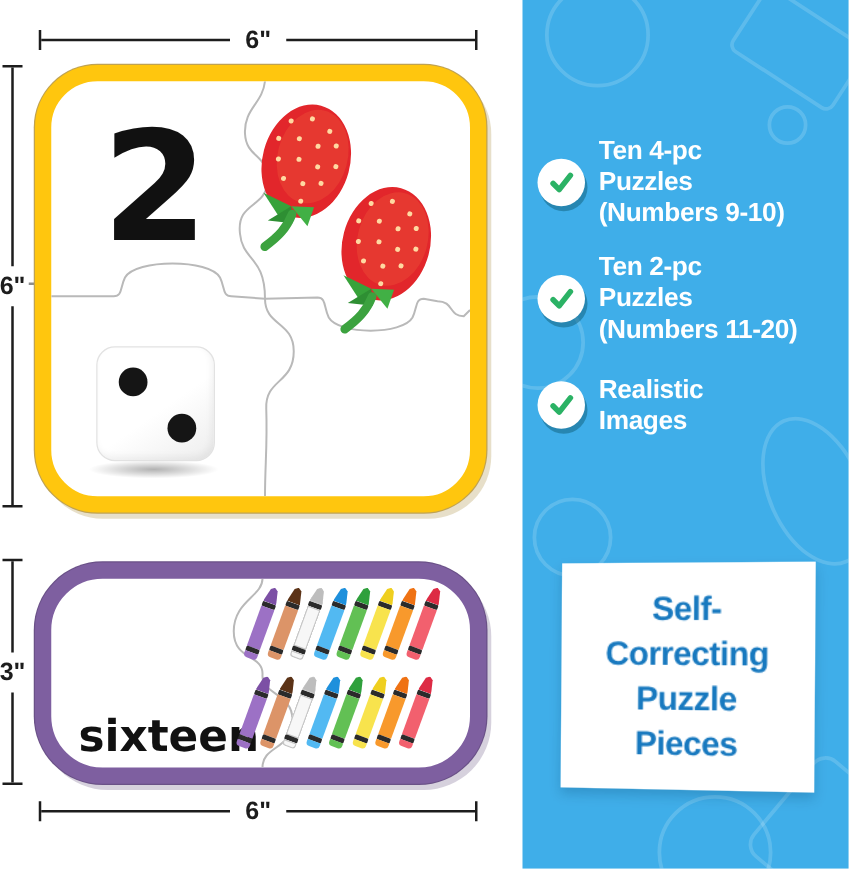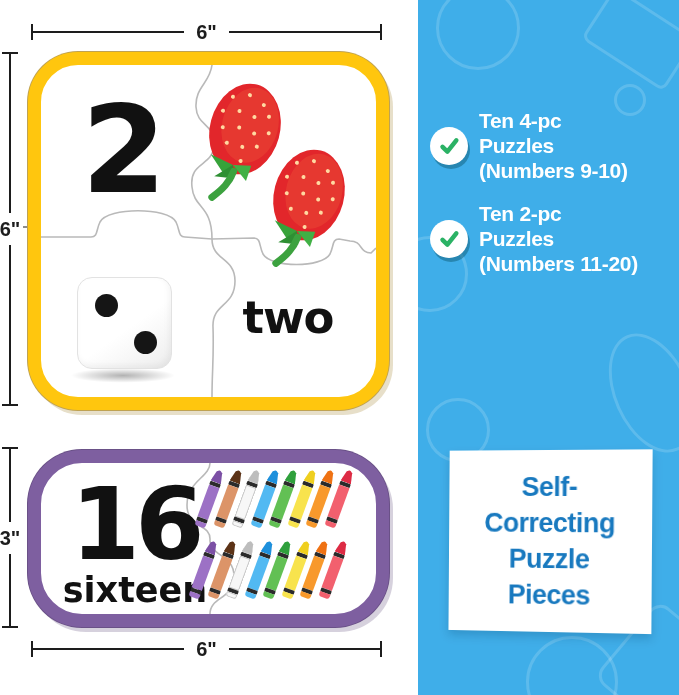--- a/index.html
+++ b/index.html
@@ -151,29 +151,27 @@
       <use href="#berry" transform="translate(42,52)"></use>
       <use href="#berry" transform="translate(106,118)"></use>
     </svg>
 
     <div class="dice-shadow"></div>
     <div class="dice">
       <span class="pip pip-1"></span>
       <span class="pip pip-2"></span>
     </div>
 
-    <div class="word word-two">two</div>
   </div>
 
   <div class="card card-sixteen">
     <svg class="seams" width="335" height="151" viewBox="0 0 335 151">
       <path d="M169,0 C169,14 146,18 146,42 C146,66 170,60 169,77 C168,93 193,91 193,113 C193,137 169,133 169,151" fill="none" stroke="#b9b9b9" stroke-width="1.6"></path>
     </svg>
 
-    <div class="big-num num-sixteen">16</div>
     <div class="word word-sixteen">sixteen</div>
 
     <div style="position:absolute;inset:0;">
         <div class="crayon" style="left: 172px; top: 7px; transform: rotate(20deg);">
           <div class="tip" style="background:#7C50A5"></div>
           <div class="band"></div>
           <div class="cbody" style="background:#9C71C5"></div>
           <div class="band"></div>
           <div class="butt" style="background:#9C71C5"></div>
         </div>
@@ -309,20 +307,29 @@
     <div class="feature" style="top:201px;">
       <span class="check-circle">
         <svg width="26" height="26" viewBox="0 0 32 32">
             <path d="M8,17 L14,23 L25,9" fill="none" stroke="var(--check_green,#2BB265)" stroke-width="5.5" stroke-linecap="round" stroke-linejoin="round"></path>
           </svg>
       </span>
       <span class="txt">Ten 2-pc
 Puzzles
 (Numbers 11-20)</span>
     </div>
+    <div class="feature" style="top:299px;">
+      <span class="check-circle">
+        <svg width="26" height="26" viewBox="0 0 32 32">
+            <path d="M8,17 L14,23 L25,9" fill="none" stroke="var(--check_green,#2BB265)" stroke-width="5.5" stroke-linecap="round" stroke-linejoin="round"></path>
+          </svg>
+      </span>
+      <span class="txt">Realistic
+Images</span>
+    </div>
 
     <div class="callout">
       <span class="txt">Self-
 Correcting
 Puzzle
 Pieces</span>
     </div>
   </div>
 
 </div>

